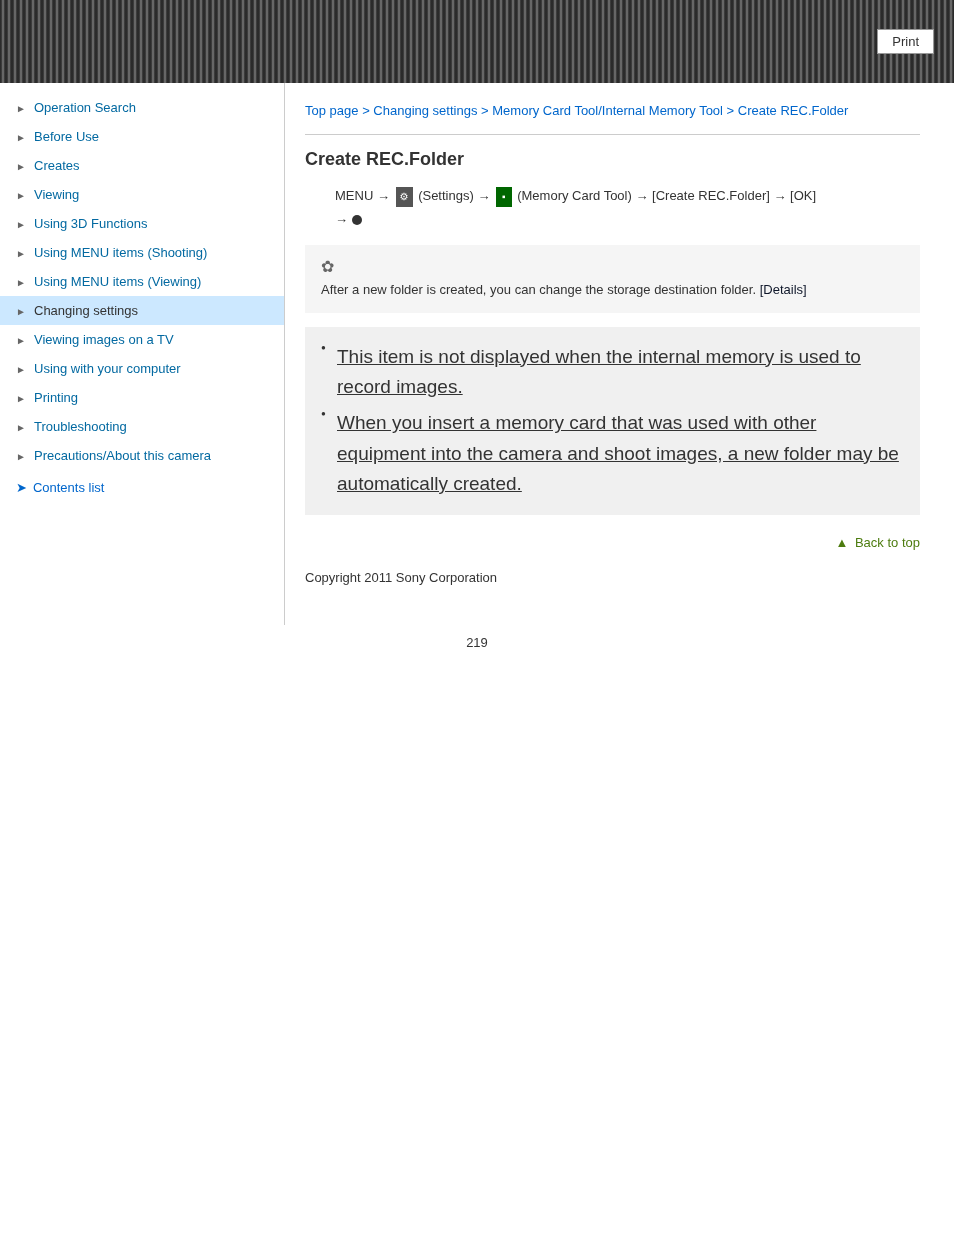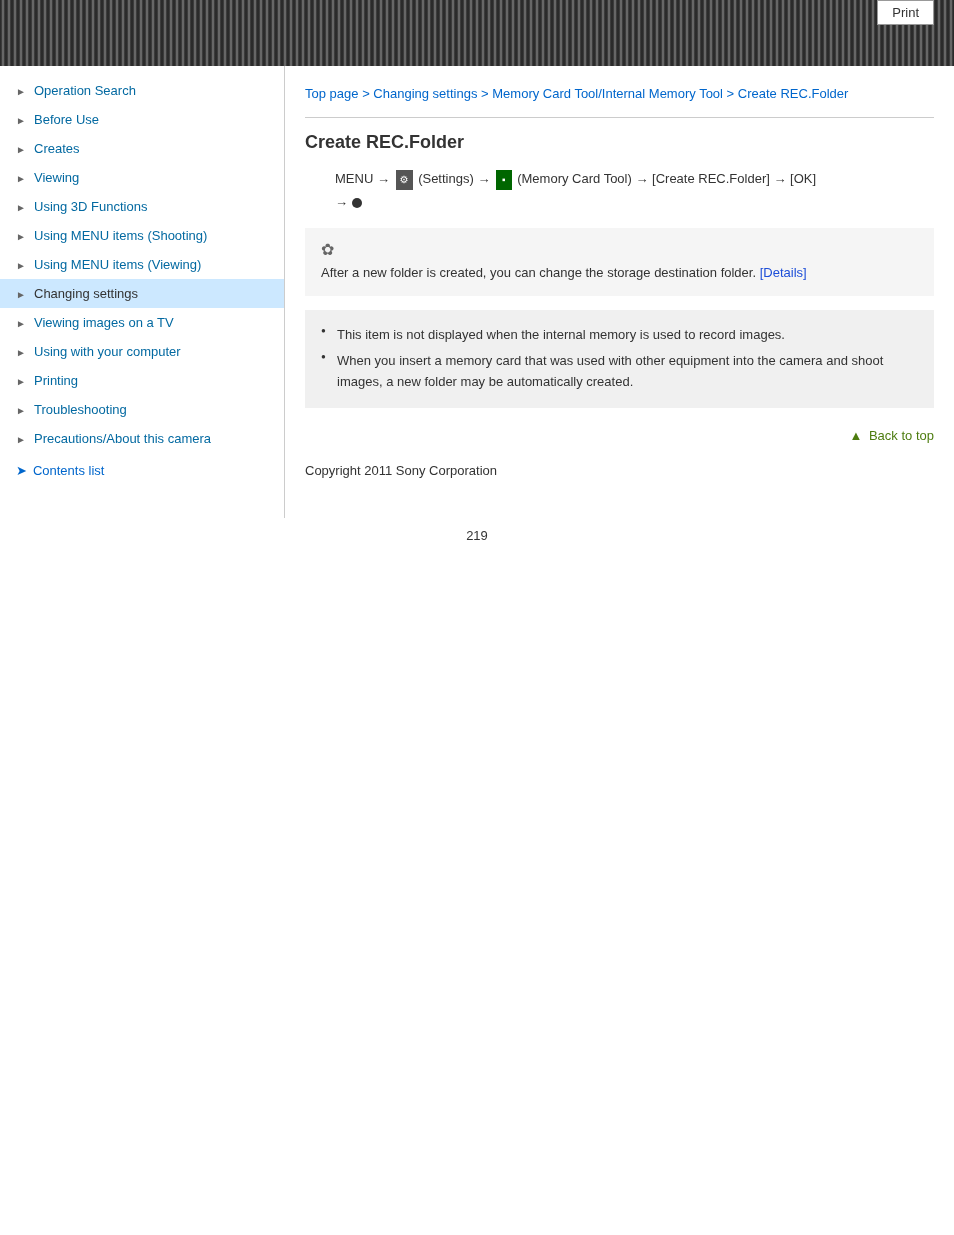--- a/index.html
+++ b/index.html
@@ -7,32 +7,32 @@
       font-family: Arial, sans-serif;
       font-size: 13px;
       color: #333;
       background: #fff;
       width: 954px;
     }
 
     
     .header-bar {
       width: 100%;
-      height: 66px;
+      height: 83px;
       background: repeating-linear-gradient(
         90deg,
         #222 0px,
         #444 2px,
         #888 3px,
         #444 4px,
         #222 6px
       );
       position: relative;
       display: flex;
-      align-items: flex-start;
+      align-items: center;
       justify-content: flex-end;
       padding-right: 20px;
     }
 
     .print-button {
       background: #fff;
       border: 1px solid #999;
       padding: 4px 14px;
       font-size: 13px;
       cursor: pointer;
@@ -95,21 +95,21 @@
       text-decoration: none;
     }
 
     .contents-list-link .arrow-icon {
       margin-right: 6px;
     }
 
     
     .content-area {
       flex: 1;
-      padding: 10px 20px 20px 20px;
+      padding: 10px 34px 20px 20px;
     }
 
     
     .breadcrumb {
       font-size: 13px;
       color: #0066cc;
       margin-bottom: 16px;
       margin-top: 10px;
     }
 
@@ -199,22 +199,23 @@
     }
 
     .notes-box ul {
       list-style: none;
       padding: 0;
     }
 
     .notes-box ul li {
       padding: 3px 0 3px 16px;
       position: relative;
-      font-size: 13px;
+      font-size: 19px;
       line-height: 1.6;
+      text-decoration: underline;
     }
 
     .notes-box ul li::before {
       content: "●";
       position: absolute;
       left: 0;
       top: 3px;
       font-size: 8px;
     }
 
@@ -353,21 +354,21 @@
       <span>[OK]</span>
       <br>
       <span>→ </span>
       <span style="display:inline-block;width:10px;height:10px;background:#333;border-radius:50%;vertical-align:middle;"></span>
     </div>
 
     <div class="tip-box">
       <span class="tip-icon">✿</span>
       <span class="tip-text">
         <span>After a new folder is created, you can change the storage destination folder.</span>
-        <a style="color:#1d4ed8;"> <span>[Details]</span></a>
+        <a style="color:#0f172a;"> <span>[Details]</span></a>
       </span>
     </div>
 
     <div class="notes-box">
       <ul>
         <li>This item is not displayed when the internal memory is used to record images.</li>
         <li>When you insert a memory card that was used with other equipment into the camera and shoot images, a new folder may be automatically created.</li>
       </ul>
     </div>
 

